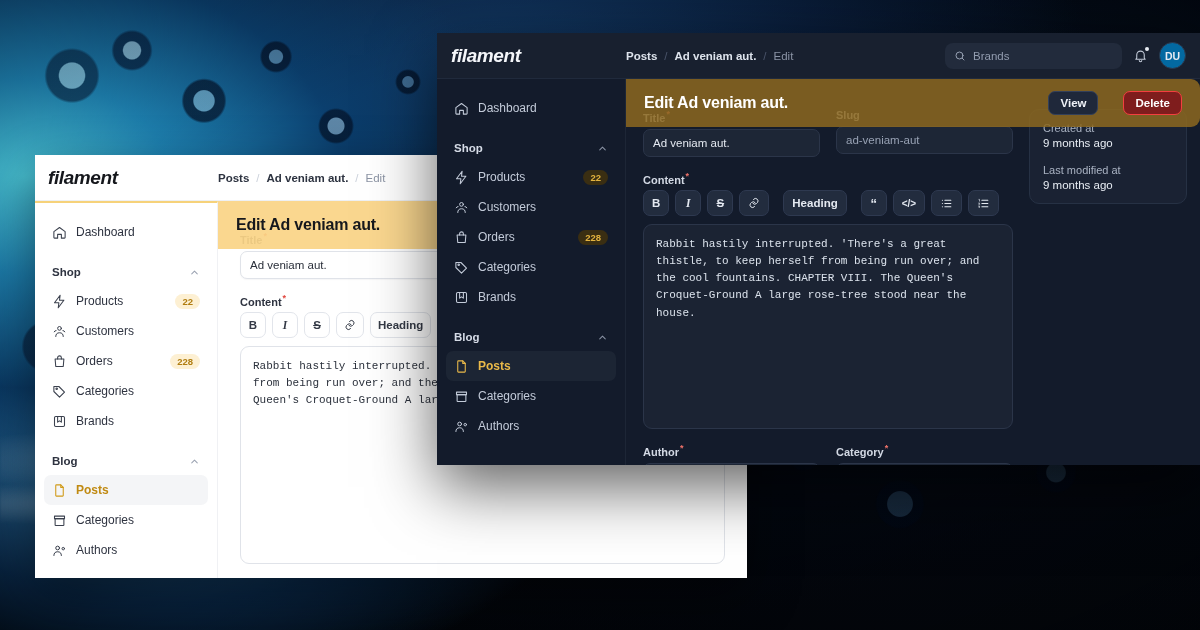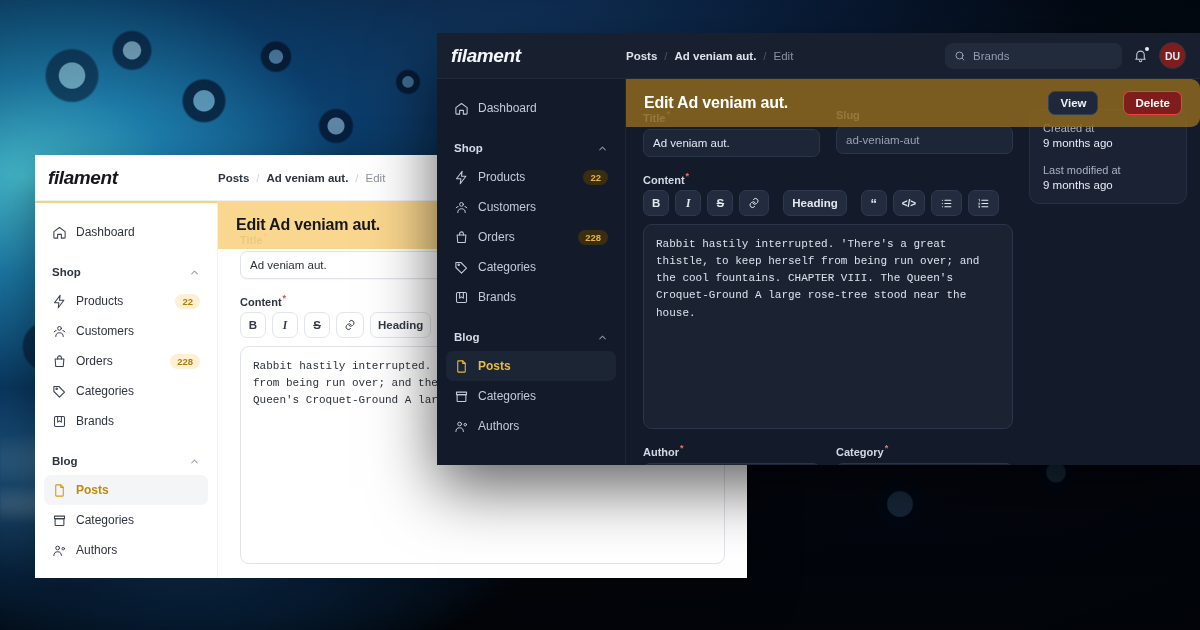--- a/index.html
+++ b/index.html
@@ -195,21 +195,21 @@
     display: flex; align-items: center; gap: 7px; padding: 0 9px;
     font-size: 11.5px; color: #929caf;
   }
   .dk-bell { position: relative; color: #c4ccda; display: flex; }
   .dk-bell .dot {
     position: absolute; right: -1px; top: -1px;
     width: 4px; height: 4px; border-radius: 50%; background: #e8ecf3;
   }
   .dk-avatar {
     width: 27px; height: 27px; border-radius: 50%;
-    background: #7f1d1d; border: 1px solid #2c374b;
+    background: #0369a1; border: 1px solid #2c374b;
     display: flex; align-items: center; justify-content: center;
     font-size: 10.5px; font-weight: 700; color: #e6ebf3;
   }
 
   .dk-body { display: flex; height: 386px; }
   .dk-side {
     width: 189px; flex: 0 0 189px; background: #131b2b;
     border-right: 1px solid #1d2636;
     padding: 14px 9px 0 9px;
   }

